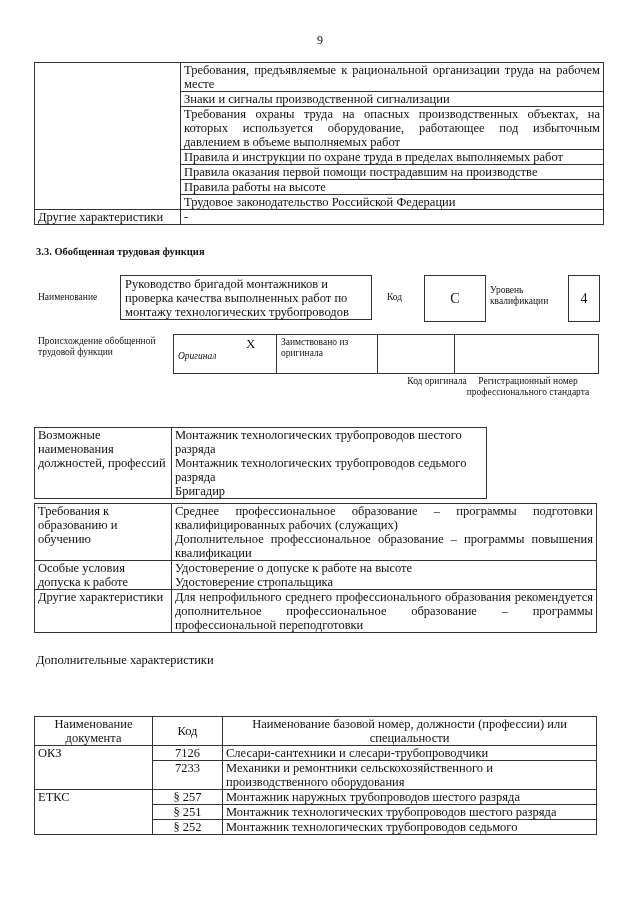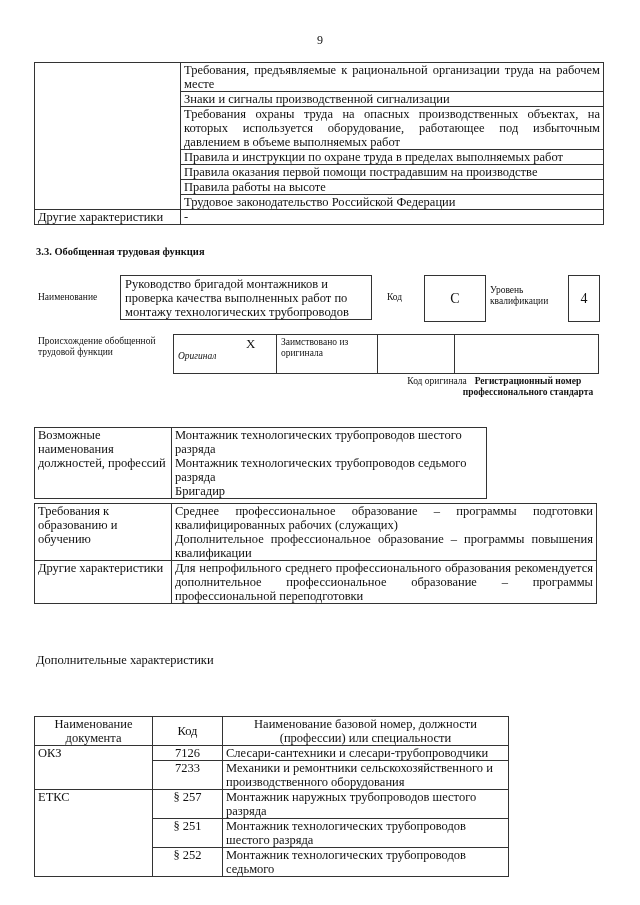--- a/index.html
+++ b/index.html
@@ -71,21 +71,21 @@
 <div class="abs small" style="left:38px; top:336px; width:120px;">Происхождение обобщенной трудовой функции</div>
 <div class="box" style="left:173px; top:334px; width:424px; height:38px;">
   <div class="abs small" style="left:4px; top:16px;font-style:italic;">Оригинал</div>
   <div class="abs" style="left:72px; top:1px; font-size:13px;">X</div>
   <div class="abs" style="left:102px; top:0; width:1px; height:38px; background:#333;"></div>
   <div class="abs small" style="left:107px; top:2px; width:90px;">Заимствовано из оригинала</div>
   <div class="abs" style="left:203px; top:0; width:1px; height:38px; background:#333;"></div>
   <div class="abs" style="left:280px; top:0; width:1px; height:38px; background:#333;"></div>
 </div>
 <div class="abs small center" style="left:396px; top:376px; width:70px;margin-left:6px;">Код оригинала</div>
-<div class="abs small center" style="left:458px; top:376px; width:140px;font-weight:bold;">Регистрационный номер профессионального стандарта</div>
+<div class="abs small center" style="left:458px; top:376px; width:140px;">Регистрационный номер профессионального стандарта</div>
 
 <table style="left:34px; top:427px; width:453px;">
   <colgroup>
       <col style="width:137px">
       <col>
     </colgroup>
   <tbody>
       <tr>
     <td style="height:56px;">Возможные наименования должностей, профессий</td>
     <td>
@@ -104,29 +104,36 @@
     </colgroup>
   <tbody>
       <tr>
     <td>Требования к образованию и обучению</td>
     <td class="just">
       <div class="just">Среднее профессиональное образование – программы подготовки квалифицированных рабочих (служащих)</div>
       <div class="just">Дополнительное профессиональное образование – программы повышения квалификации</div>
     </td>
   </tr>
   <tr>
+    <td>Особые условия допуска к работе</td>
+    <td>
+      <div>Удостоверение о допуске к работе на высоте</div>
+      <div>Удостоверение стропальщика</div>
+    </td>
+  </tr>
+  <tr>
     <td>Другие характеристики</td>
     <td class="just">Для непрофильного среднего профессионального образования рекомендуется дополнительное профессиональное образование – программы профессиональной переподготовки</td>
   </tr>
 </tbody>
   </table>
 
 <div class="abs" style="left:36px; top:653px; font-size:12.5px;">Дополнительные характеристики</div>
 
-<table style="left:34px; top:716px; width:475px;">
+<table style="left:34px; top:716px; width:563px;">
   <colgroup>
       <col style="width:118px">
       <col style="width:70px">
       <col>
     </colgroup>
   <tbody>
       <tr>
     <td class="center">Наименование документа</td>
     <td class="center" style="vertical-align:middle;">Код</td>
     <td class="center">Наименование базовой номер, должности (профессии) или специальности</td>

